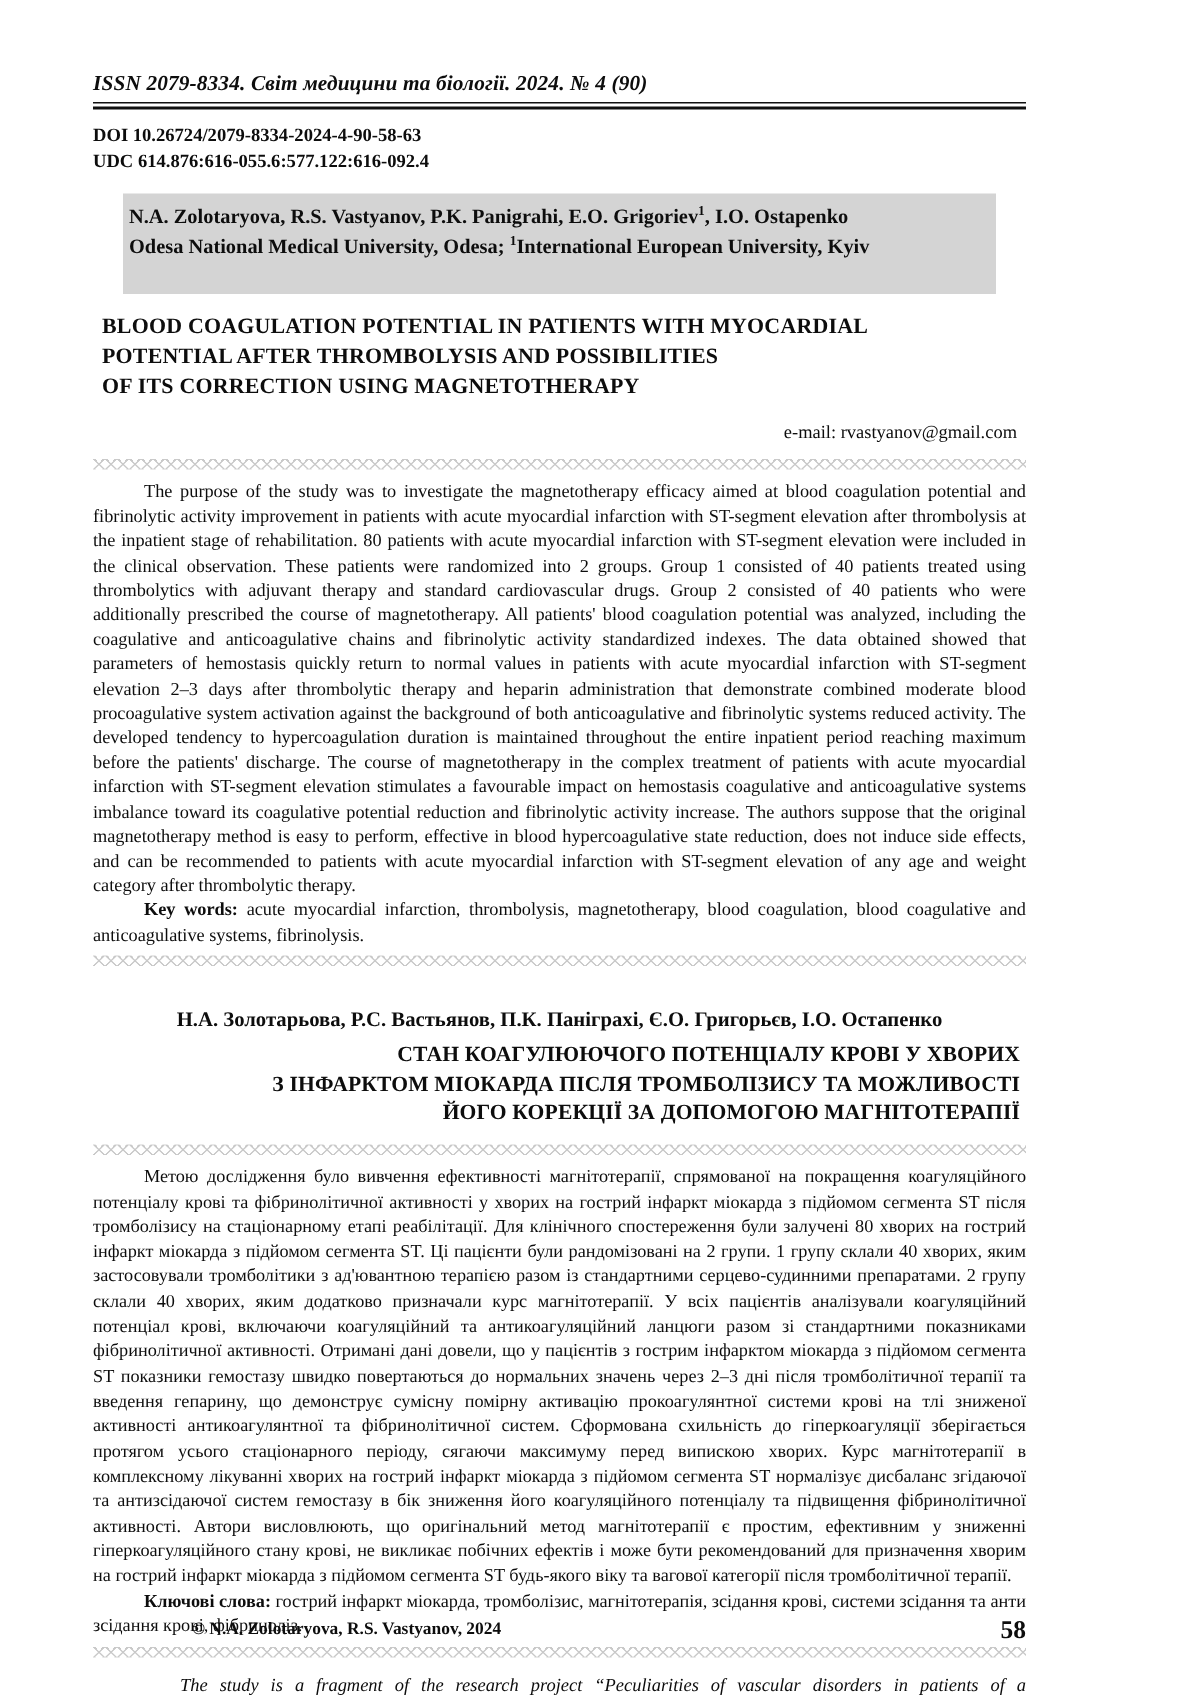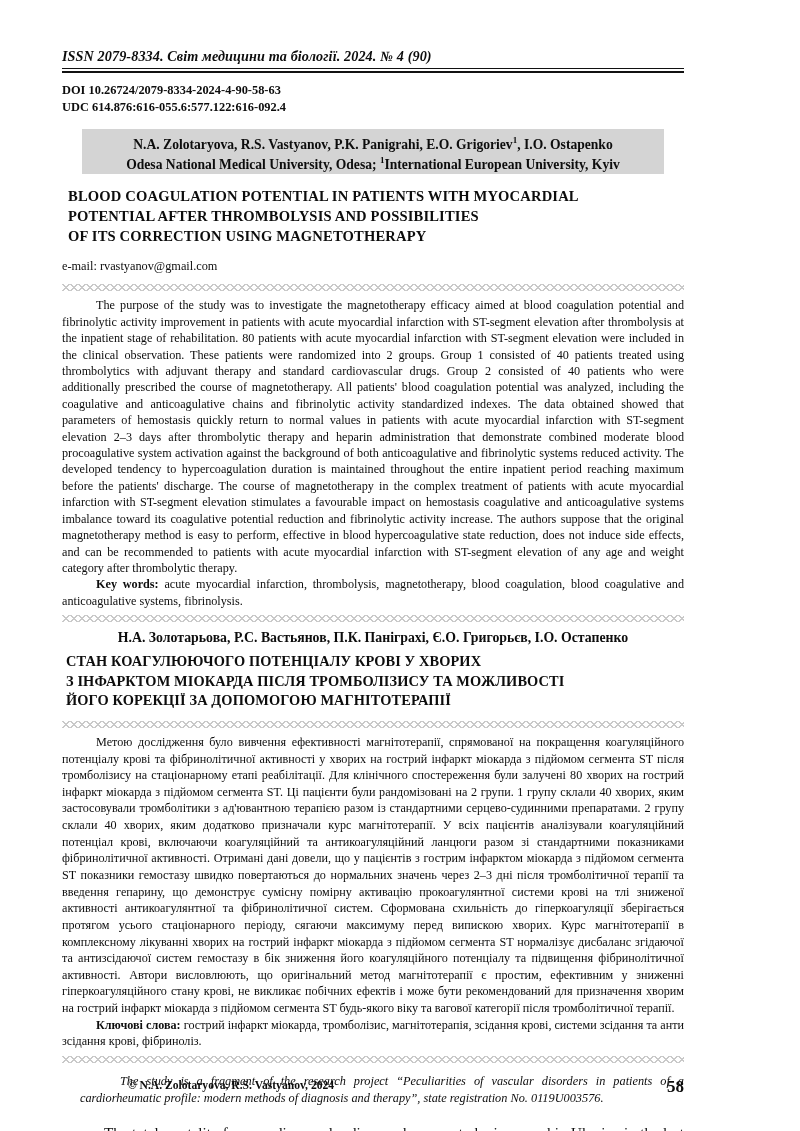--- a/index.html
+++ b/index.html
@@ -46,38 +46,38 @@
     font-weight: bold;
     font-size: 12.4px;
     line-height: 1.42;
     margin-bottom: 12px;
   }
 
   
   .author-band {
     background: #d4d4d4;
     margin: 0 20px 0 20px;
-    padding: 5px 4px 0 4px;
-    text-align: center;
+    padding: 5px 4px 22px 4px;
     font-weight: bold;
     font-size: 13.6px;
     line-height: 1.44;
   }
   .author-band sup { font-size: 9px; vertical-align: super; }
 
   
   .title-en {
     text-align: left;
     font-weight: bold;
     font-size: 14.6px;
     line-height: 1.38;
     letter-spacing: 0.15px;
     margin: 12px 6px 0 6px;
   }
   .email-line {
+    text-align: right;
     font-size: 12.3px;
     margin: 13px 6px 0 0;
   }
 
   
   .zigzag {
     height: 7px;
     margin: 10px 0 6px 0;
     background-repeat: repeat-x;
     background-size: 8px 7px;
@@ -97,24 +97,24 @@
   }
   .abstract.ua { font-size: 12.15px; line-height: 1.37; }
   .abstract b { font-weight: bold; }
   .kw { text-indent: 34px; }
 
   
   .author-ua {
     text-align: center;
     font-weight: bold;
     font-size: 13.8px;
-    margin: 8px 0 6px 0;
+    margin: 28px 0 6px 0;
   }
   .title-ua {
-    text-align: left;
+    text-align: right;
     font-weight: bold;
     font-size: 14.4px;
     line-height: 1.36;
     letter-spacing: 0.1px;
     margin: 0 4px;
   }
 
   
   .project-note {
     font-style: italic;

